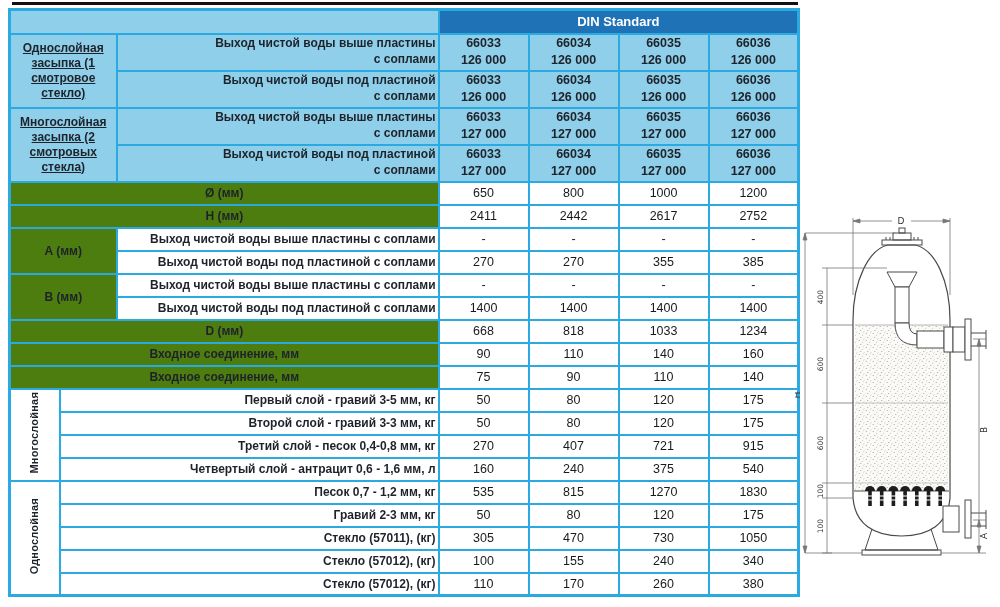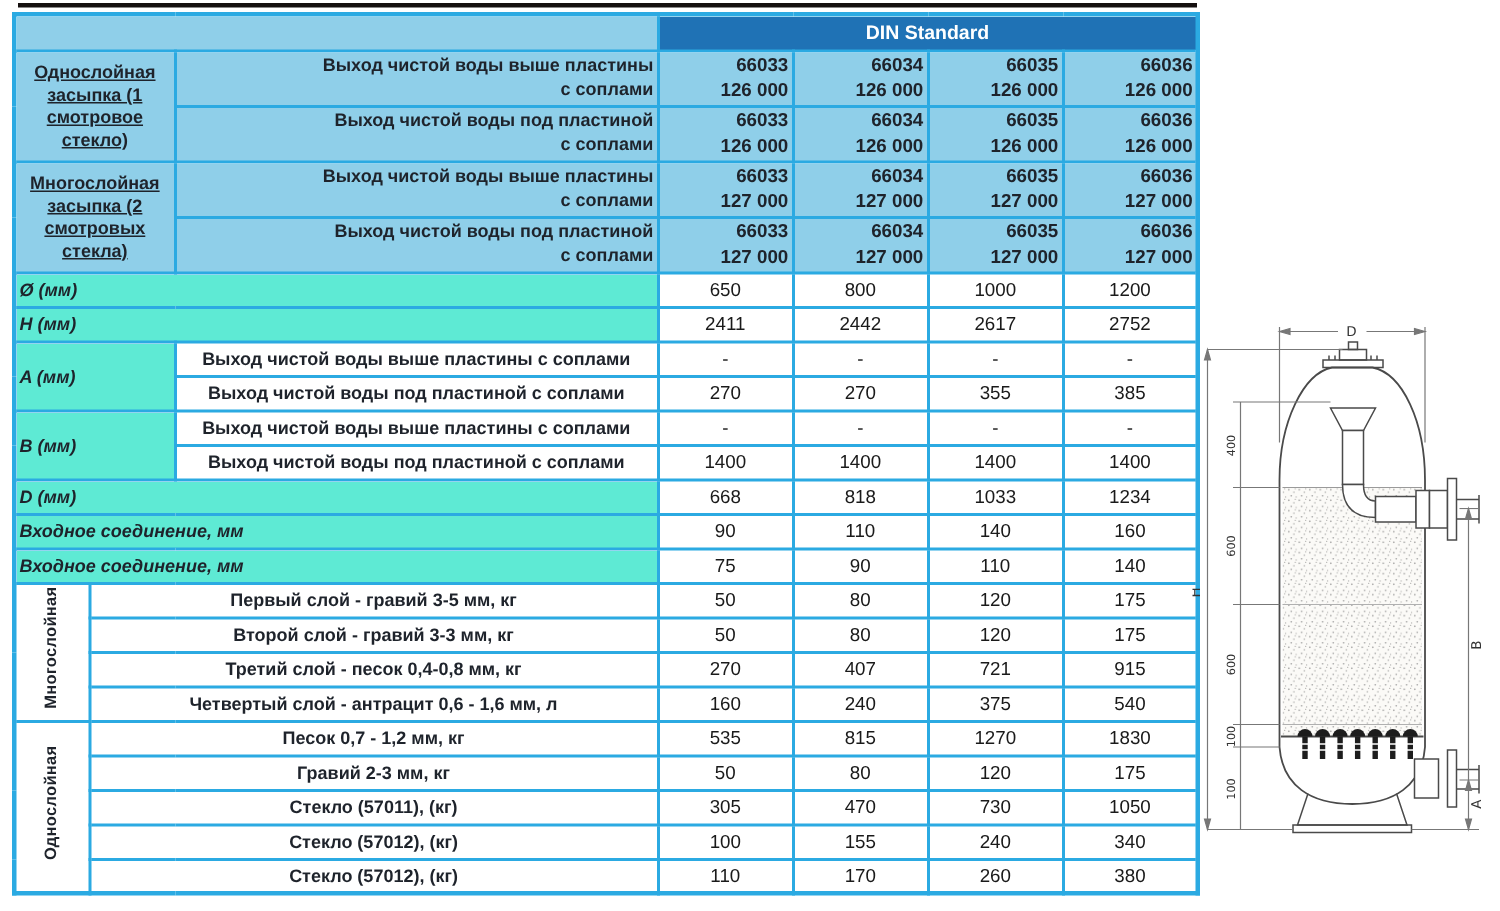--- a/index.html
+++ b/index.html
@@ -8,23 +8,23 @@
   .topline{position:absolute;left:12px;top:2px;width:786px;height:3px;background:#15100f;}
   table.spec{position:absolute;left:8px;top:8px;width:792px;table-layout:fixed;
              border-collapse:collapse;border:3px solid #2baae2;}
   table.spec td{border:2px solid #2baae2;padding:0 2px;vertical-align:middle;overflow:hidden;}
   .h24{height:24px}.h37{height:37px}.h23{height:23px}
   td.lb{background:#8fcfe9;}
   td.din{background:#1f72b5;color:#fff;font-weight:bold;font-size:13px;text-align:center;}
   td.glabel{font-weight:bold;font-size:12px;text-align:center;line-height:1.25;text-decoration:underline;}
   td.desc{font-weight:bold;font-size:12px;text-align:right;padding-left:6px;line-height:1.3;}
   td.desc span,td.code span{display:block;}
-  td.code{font-weight:bold;font-size:12.5px;text-align:right;line-height:1.35;}
-  td.rl{font-weight:bold;font-size:12px;text-align:left;padding-left:12px;background:#5eead4;font-style:italic;}
-  td.rd{font-weight:bold;font-size:12px;text-align:center;padding-left:6px;background:#fff;}
+  td.code{font-weight:bold;font-size:12.5px;text-align:center;line-height:1.35;}
+  td.rl{font-weight:bold;font-size:12px;text-align:center;padding-left:12px;background:#4d7c0f;}
+  td.rd{font-weight:bold;font-size:12px;text-align:right;padding-left:6px;background:#fff;}
   td.v{font-size:12.5px;text-align:center;background:#fff;color:#1a1a1a;}
   td.vert{background:#fff;text-align:center;padding:0;}
   .vtext{writing-mode:vertical-rl;transform:rotate(180deg);font-weight:bold;font-size:11px;
          letter-spacing:.2px;display:inline-block;line-height:1;}
   
   .logo{position:absolute;left:0px;top:455px;width:200px;height:152px;z-index:5;pointer-events:none;}
   .q-water{position:absolute;left:19px;top:44px;width:78px;height:78px;border-radius:50%;overflow:hidden;}
   .q-water-fill{position:absolute;left:0;top:37%;width:100%;height:63%;
       background:
         repeating-linear-gradient(118deg,rgba(255,255,255,.55) 0 1.5px,rgba(255,255,255,0) 1.5px 8px),

